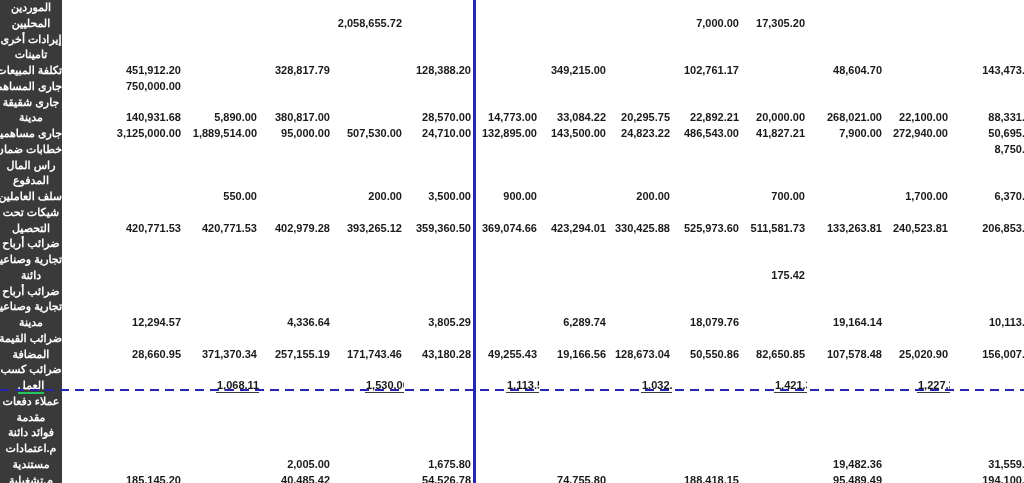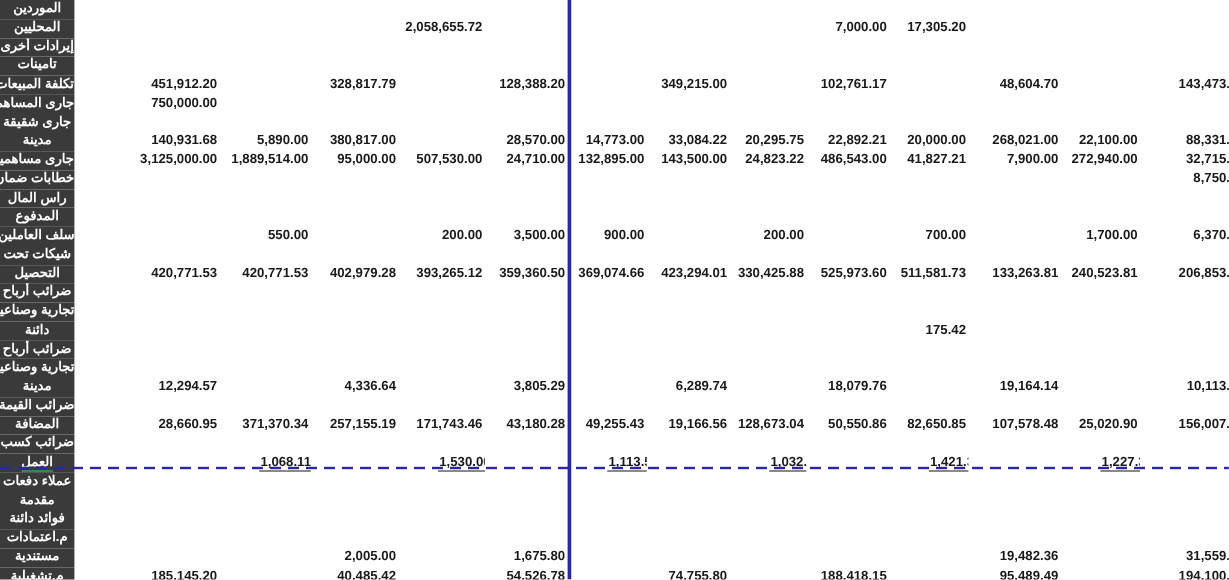--- a/index.html
+++ b/index.html
@@ -35,21 +35,21 @@
   .num:nth-child(14n){ padding-right:8px; } 
   .uline{
     display:inline-block;
     border-bottom:1px solid #3c3c3c;
     padding:0 1px;
     line-height:13px;
     margin-left:33px;
   }
   .lbl-uline{
     display:inline-block;
-    border-bottom:1px solid #22c55e;
+    border-bottom:4px solid #22c55e;
     line-height:13px;
   }
   #vline{
     position:absolute;top:0;left:473px;width:3px;height:483px;
     background:var(--break-blue);
   }
   #hline{
     position:absolute;left:0;top:389px;width:1033px;height:2px;
     background:repeating-linear-gradient(90deg, var(--break-blue) 0 9px, transparent 9px 15px);
   }
@@ -176,21 +176,21 @@
     <div class="cell num"><span>95,000.00</span></div>
     <div class="cell num"><span>507,530.00</span></div>
     <div class="cell num"><span>24,710.00</span></div>
     <div class="cell num"><span>132,895.00</span></div>
     <div class="cell num"><span>143,500.00</span></div>
     <div class="cell num"><span>24,823.22</span></div>
     <div class="cell num"><span>486,543.00</span></div>
     <div class="cell num"><span>41,827.21</span></div>
     <div class="cell num"><span>7,900.00</span></div>
     <div class="cell num"><span>272,940.00</span></div>
-    <div class="cell num"><span>32,715.</span></div>
+    <div class="cell num"><span>50,695.</span></div>
     <div class="cell lbl" dir="rtl"><span>خطابات ضمان</span></div>
     <div class="cell num"></div>
     <div class="cell num"></div>
     <div class="cell num"></div>
     <div class="cell num"></div>
     <div class="cell num"></div>
     <div class="cell num"></div>
     <div class="cell num"></div>
     <div class="cell num"></div>
     <div class="cell num"></div>

